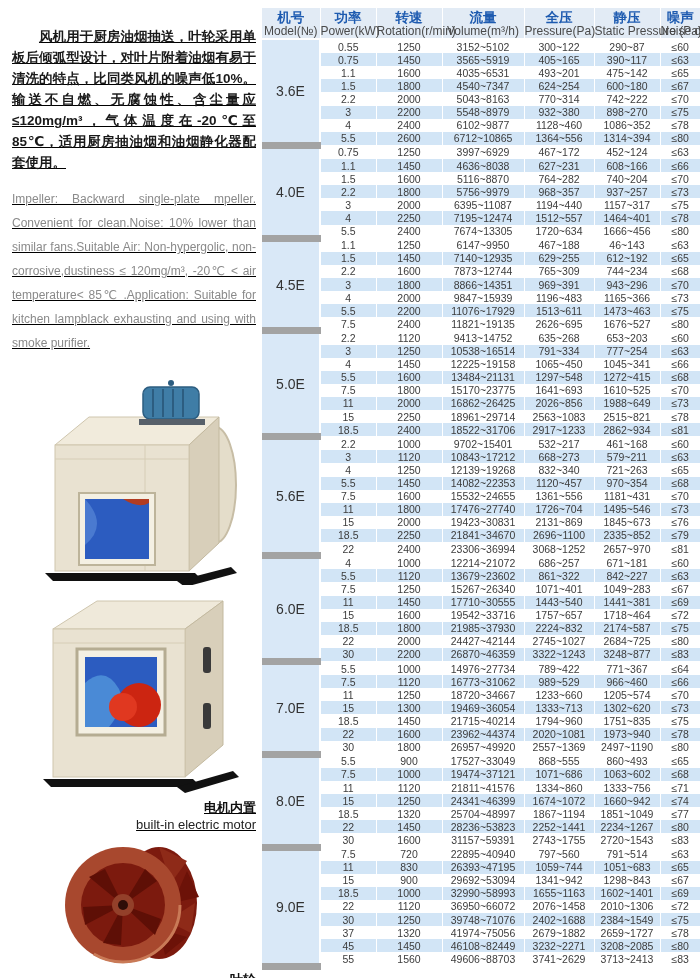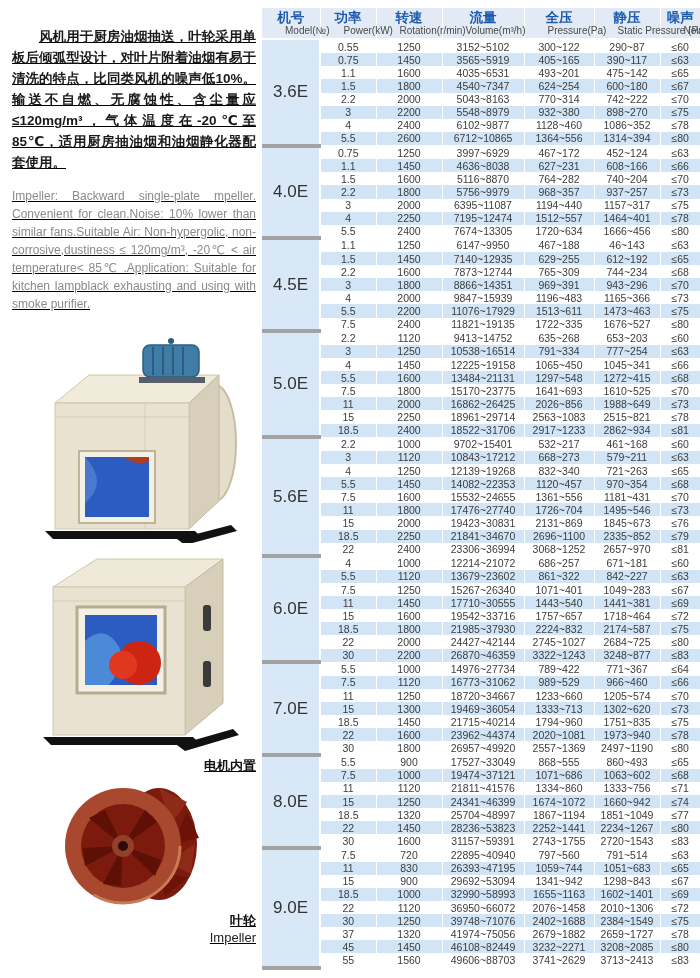--- a/index.html
+++ b/index.html
@@ -7,51 +7,51 @@
     position:relative;width:700px;height:978px;background:#ffffff;overflow:hidden;
     font-family:"Liberation Sans","DejaVu Sans",sans-serif;
   }
   
   .left-panel{position:absolute;left:12px;top:26px;width:244px;text-decoration:underline;}
   .intro-zh{
     font-size:13.5px;font-weight:bold;color:#1a1a1a;line-height:21px;
     text-align:justify;text-indent:2em;margin:0;
   }
   .intro-en{
-    font-size:12px;color:#8a8a8a;line-height:18px;text-align:justify;
+    font-size:12px;color:#8a8a8a;line-height:24px;text-align:justify;
     margin:14px 0 12px 0;
   }
   .photo{display:block;margin:0 auto;}
   .photo-fan1{margin-top:6px;}
   .photo-fan2{margin-top:2px;}
   .caption{ text-align:right;line-height:17px;margin-top:2px;}
   .caption .zh{font-size:13px;font-weight:bold;color:#111;}
   .caption .en{font-size:13px;color:#222;}
   .photo-impeller{margin-top:8px;}
   
   .table-wrap{position:absolute;left:262px;top:8px;width:348px;}
   table.spec{
     width:438px;height:962px;border-collapse:collapse;table-layout:fixed;
   }
   table.spec th{
     background:#e2ebf5;vertical-align:middle;padding:2px 0;
     border-right:1px solid #fff;border-bottom:2px solid #fff;
   }
   table.spec th:last-child{border-right:none;}
   .h-zh{font-size:13.5px;font-weight:bold;color:#1e5bb0;line-height:16px;}
-  .h-en{font-size:10px;font-weight:normal;color:#4a4a4a;line-height:10px;white-space:nowrap;margin-left:23px;}
+  .h-en{font-size:12px;font-weight:normal;color:#4a4a4a;line-height:10px;white-space:nowrap;}
   table.spec td{
     font-size:10.5px;color:#3c3c3c;text-align:center;vertical-align:middle;
     padding:0;line-height:12px;border-right:1px solid #fff;background:#ffffff;
   }
   table.spec td:last-child{border-right:none;}
   table.spec tr.stripe td{background:#d2e5f6;}
   table.spec td.model-cell{
-    background:#d9e8f7 !important;font-size:17px;color:#333;
-    border-right:2px solid #fff;border-bottom:4px solid #a3a3a3;
+    background:#d9e8f7 !important;font-size:14px;color:#333;
+    border-right:2px solid #fff;border-bottom:7px solid #a3a3a3;
   }
   table.spec tr.group-end td{border-bottom:1px solid #fff;}
 </style>
 </head>
 <body>
 
 <div class="page">
 
   <div class="left-panel">
 
@@ -104,20 +104,21 @@
       <path d="M58,96 q20,-18 34,6 q8,16 -10,38 l-24,0 z" fill="#4a8ad6"></path>
       <circle cx="112" cy="118" r="22" fill="#cc2511"></circle>
       <circle cx="96" cy="120" r="14" fill="#e03820"></circle>
 
       <polygon points="16,192 166,192 174,200 24,200" fill="#111"></polygon>
       <polygon points="150,200 206,184 212,190 158,206" fill="#111"></polygon>
     </svg>
 
     <div class="caption">
       <div class="zh">电机内置</div>
+      <div class="en">built-in electric motor</div>
     </div>
 
     <svg class="photo photo-impeller" width="150" height="128" viewBox="0 0 150 128">
 
       <ellipse cx="100" cy="62" rx="38" ry="56" fill="#7c1a0e"></ellipse>
       <path d="M100,6 l28,14 -16,22 z" fill="#8e2a18"></path>
       <path d="M128,30 l12,26 -26,6 z" fill="#6c1208"></path>
       <path d="M136,62 l-4,30 -24,-12 z" fill="#8e2a18"></path>
       <path d="M128,96 l-22,18 -6,-26 z" fill="#6c1208"></path>
 
@@ -354,21 +355,21 @@
             <td>2200</td>
             <td>11076~17929</td>
             <td>1513~611</td>
             <td>1473~463</td>
             <td>≤75</td>
           </tr>
           <tr class="group-end">
             <td>7.5</td>
             <td>2400</td>
             <td>11821~19135</td>
-            <td>1722~335</td>
+            <td>2626~695</td>
             <td>1676~527</td>
             <td>≤80</td>
           </tr>
           <tr>
             <td rowspan="8" class="model-cell">5.0E</td>
             <td>2.2</td>
             <td>1120</td>
             <td>9413~14752</td>
             <td>635~268</td>
             <td>653~203</td>

